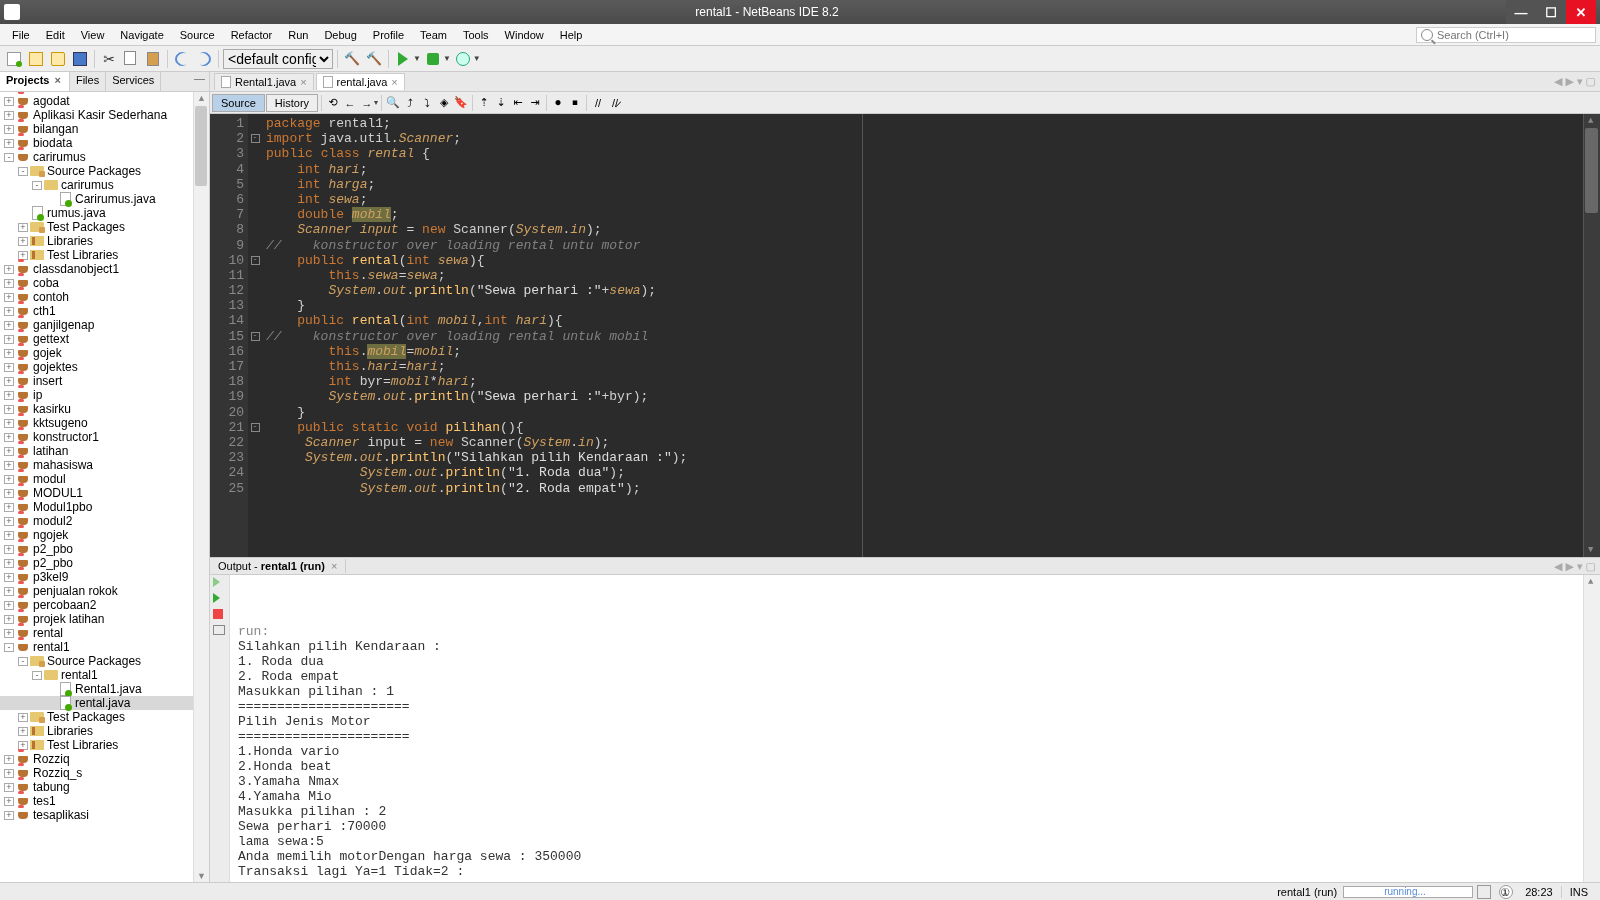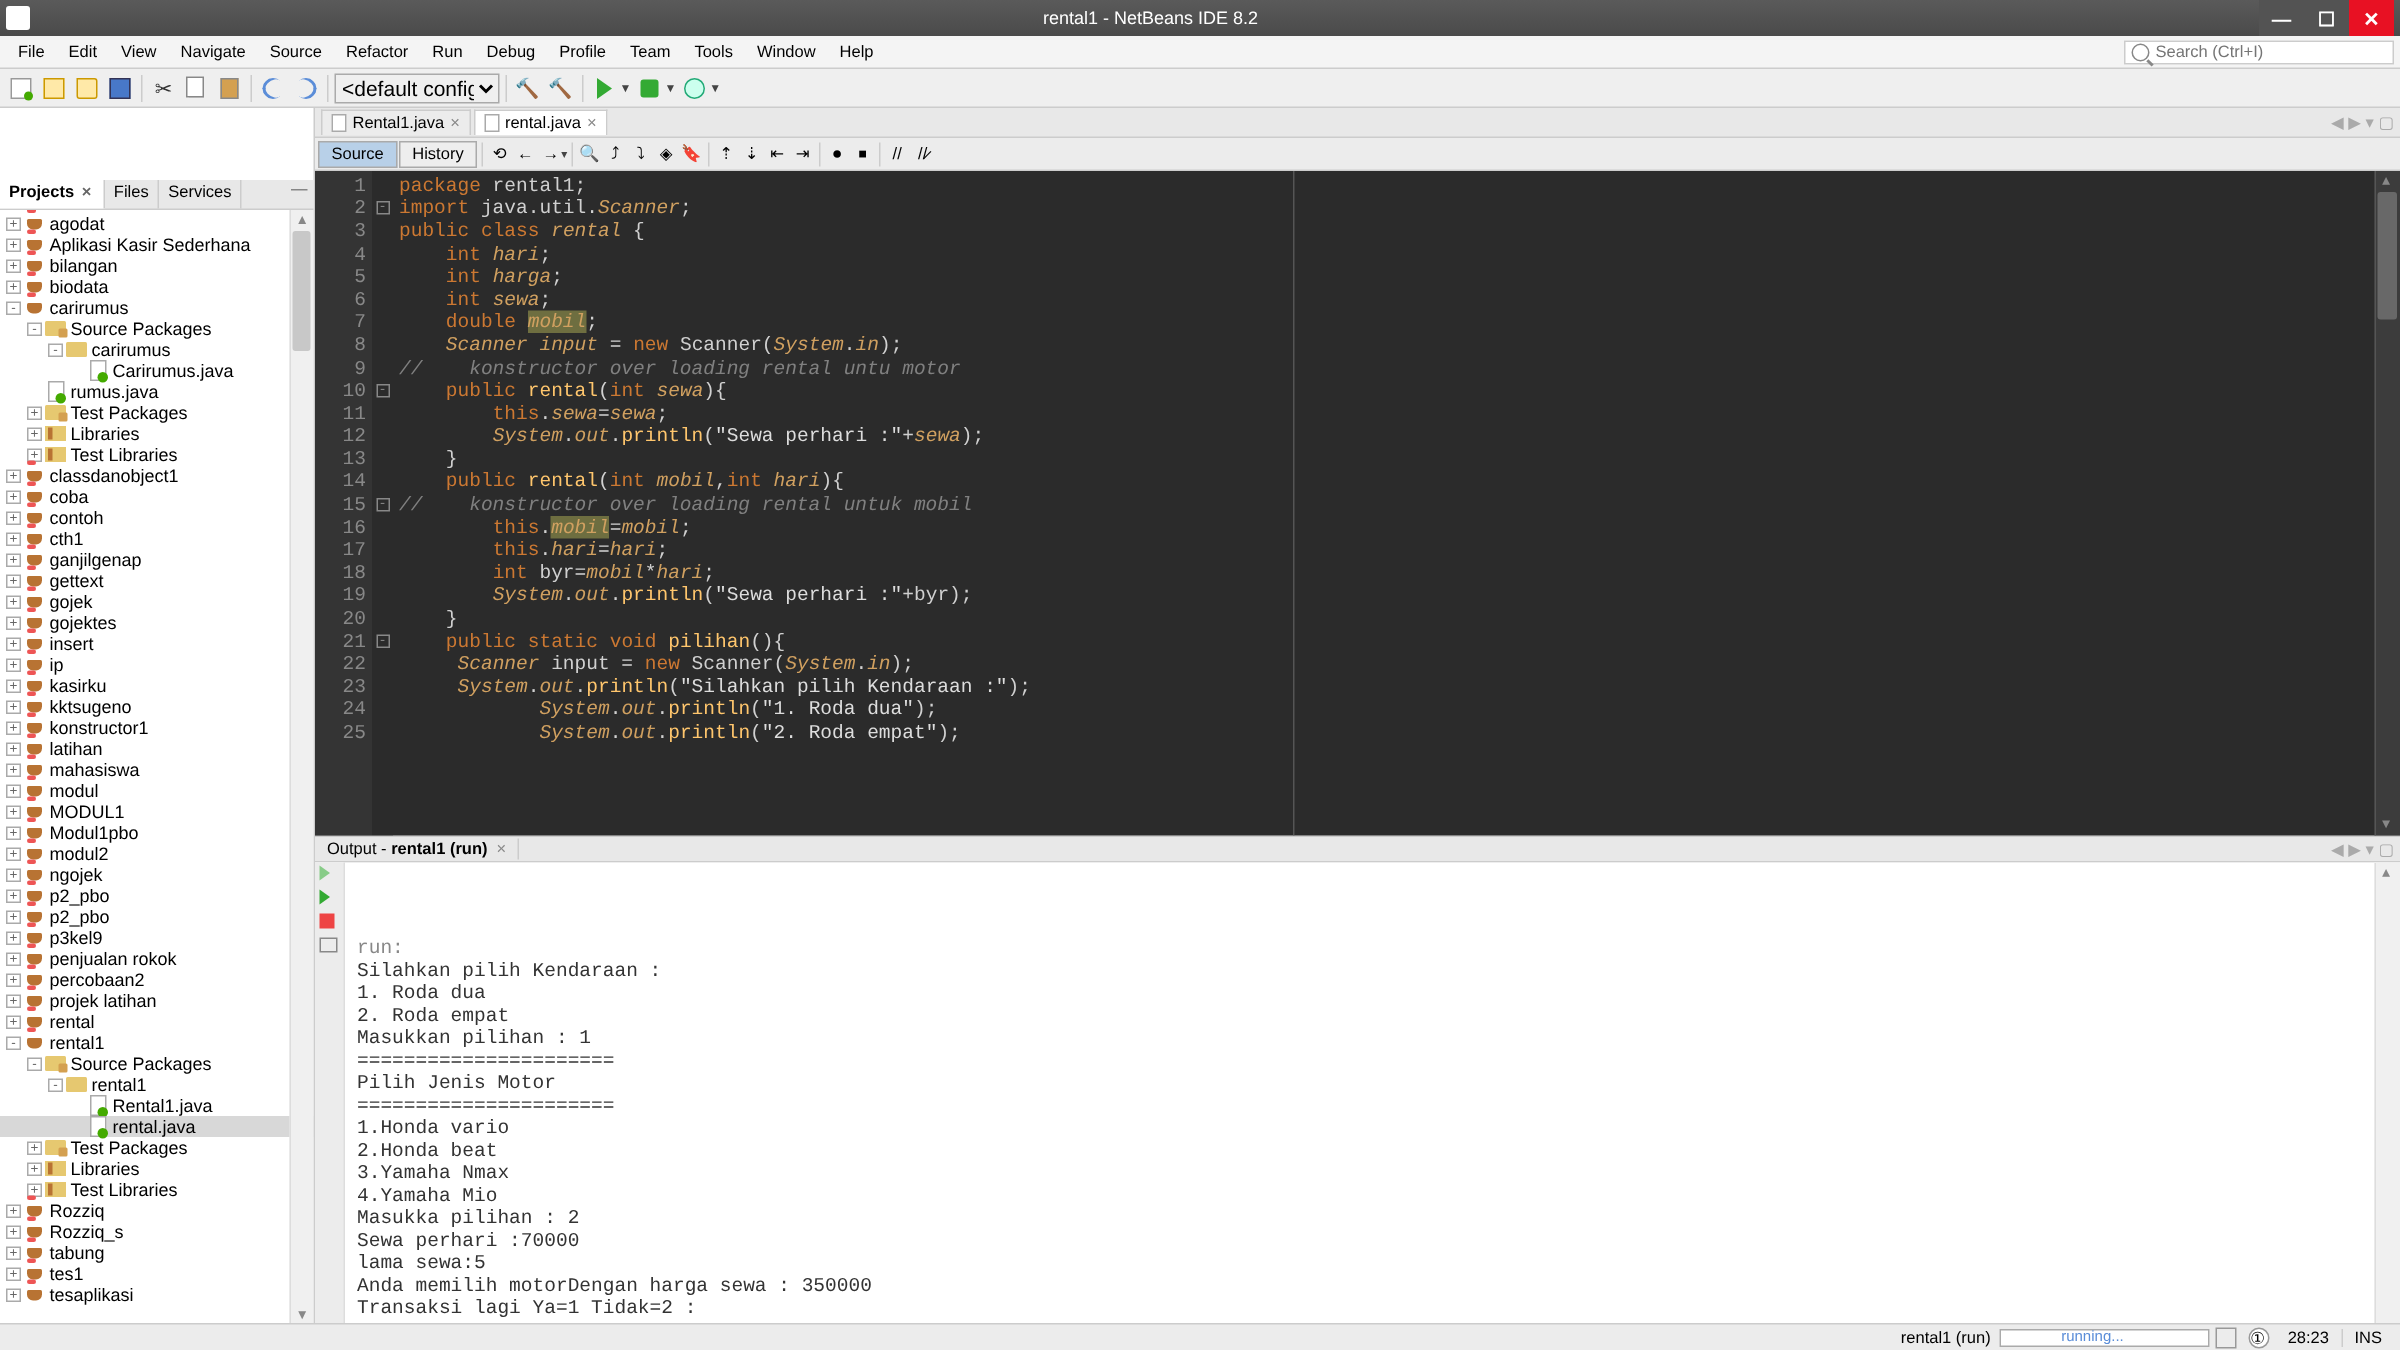--- a/index.html
+++ b/index.html
@@ -35,21 +35,21 @@
 .ic-paste { border:1px solid #888; background:#d4a050; width:12px; height:14px;}
 .ic-hammer1 { color:#8b5a2b; font-size:13px;}
 .ic-hammer2 { color:#6b7a8b; font-size:13px;}
 .ic-play { width:0;height:0;border-top:7px solid transparent;border-bottom:7px solid transparent;border-left:10px solid #3a3;}
 .ic-debug { width:12px;height:12px;background:#3a3;border-radius:2px;}
 .ic-world { width:14px;height:14px;border:1.5px solid #2a7;background:#cfe;border-radius:50%;}
 select.config { height:20px; font-size:14px; width:110px; border:1px solid #aaa;}
 .dd-arrow { font-size:8px; color:#444; margin-left:-2px;}
 .main { display:flex; height:calc(900px - 24px - 22px - 26px - 18px);}
 .left-panel { width:210px; background:#fff; border-right:1px solid #ccc; display:flex; flex-direction:column;}
-.panel-tabs { height:20px; background:#e8e8e8; display:flex; border-bottom:1px solid #ccc; font-size:11px;margin-top:48px;}
+.panel-tabs { height:20px; background:#e8e8e8; display:flex; border-bottom:1px solid #ccc; font-size:11px;}
 .ptab { padding:2px 6px; border-right:1px solid #ccc;}
 .ptab.active { background:#fff; font-weight:bold;}
 .ptab-close { font-size:11px; color:#666; padding:0 2px; align-self:center;}
 .ptab-min { margin-left:auto; padding:0 4px; color:#666;}
 .tree { flex:1; overflow:auto; font-size:12px; padding:2px 0; position:relative;}
 .tree-scroll { position:absolute; right:0; top:0; width:16px; height:100%; background:#f0f0f0; border-left:1px solid #ddd;}
 .tree-scroll:before{content:"▲";position:absolute;top:1px;left:3px;font-size:9px;color:#888;}
 .tree-scroll:after{content:"▼";position:absolute;bottom:1px;left:3px;font-size:9px;color:#888;}
 .tree-thumb { position:absolute; right:2px; top:14px; width:12px; height:80px; background:#c8c8c8; border-radius:2px;}
 .tn { display:flex; align-items:center; padding:0 2px; white-space:nowrap; height:14px;}
@@ -110,21 +110,21 @@
 .og-play{width:0;height:0;border-top:5px solid transparent;border-bottom:5px solid transparent;border-left:7px solid #8c8;}
 .og-play2{width:0;height:0;border-top:5px solid transparent;border-bottom:5px solid transparent;border-left:7px solid #3a3;}
 .og-stop{width:10px;height:10px;background:#e44;}
 .og-wrap{width:12px;height:10px;border:1px solid #888;}
 .output-text { flex:1; padding:4px 8px; font-family:Consolas,"Courier New",monospace; font-size:13px; color:#333; white-space:pre; overflow:auto; position:relative;}
 .out-scroll { position:absolute; right:0; top:0; width:17px; height:100%; background:#f0f0f0; border-left:1px solid #ddd;}
 .out-scroll:before{content:"▲";position:absolute;top:2px;left:4px;font-size:9px;color:#888;}
 .run-lbl { color:#888;}
 .statusbar { height:18px; background:#ececec; border-top:1px solid #ccc; display:flex; align-items:center; font-size:11px; padding:0 4px;}
 .status-task { margin-left:auto; margin-right:6px;}
-.progress { width:140px; height:12px; border:1px solid #aaa; background:#fff; position:relative;}
+.progress { width:130px; height:12px; border:1px solid #aaa; background:#fff; position:relative;}
 .progress-text { position:absolute; left:40px; top:-1px; font-size:10px; color:#5a8dd8;}
 .status-pos { margin-left:auto; padding:0 8px;}
 .status-ins { border-left:1px solid #ccc; padding:0 8px;}
 .status-ic { width:14px;height:14px;border:1px solid #999;margin:0 4px;}
 </style>
 </head>
 <body>
 
 <div class="titlebar">
   <span class="nb-logo"></span>

